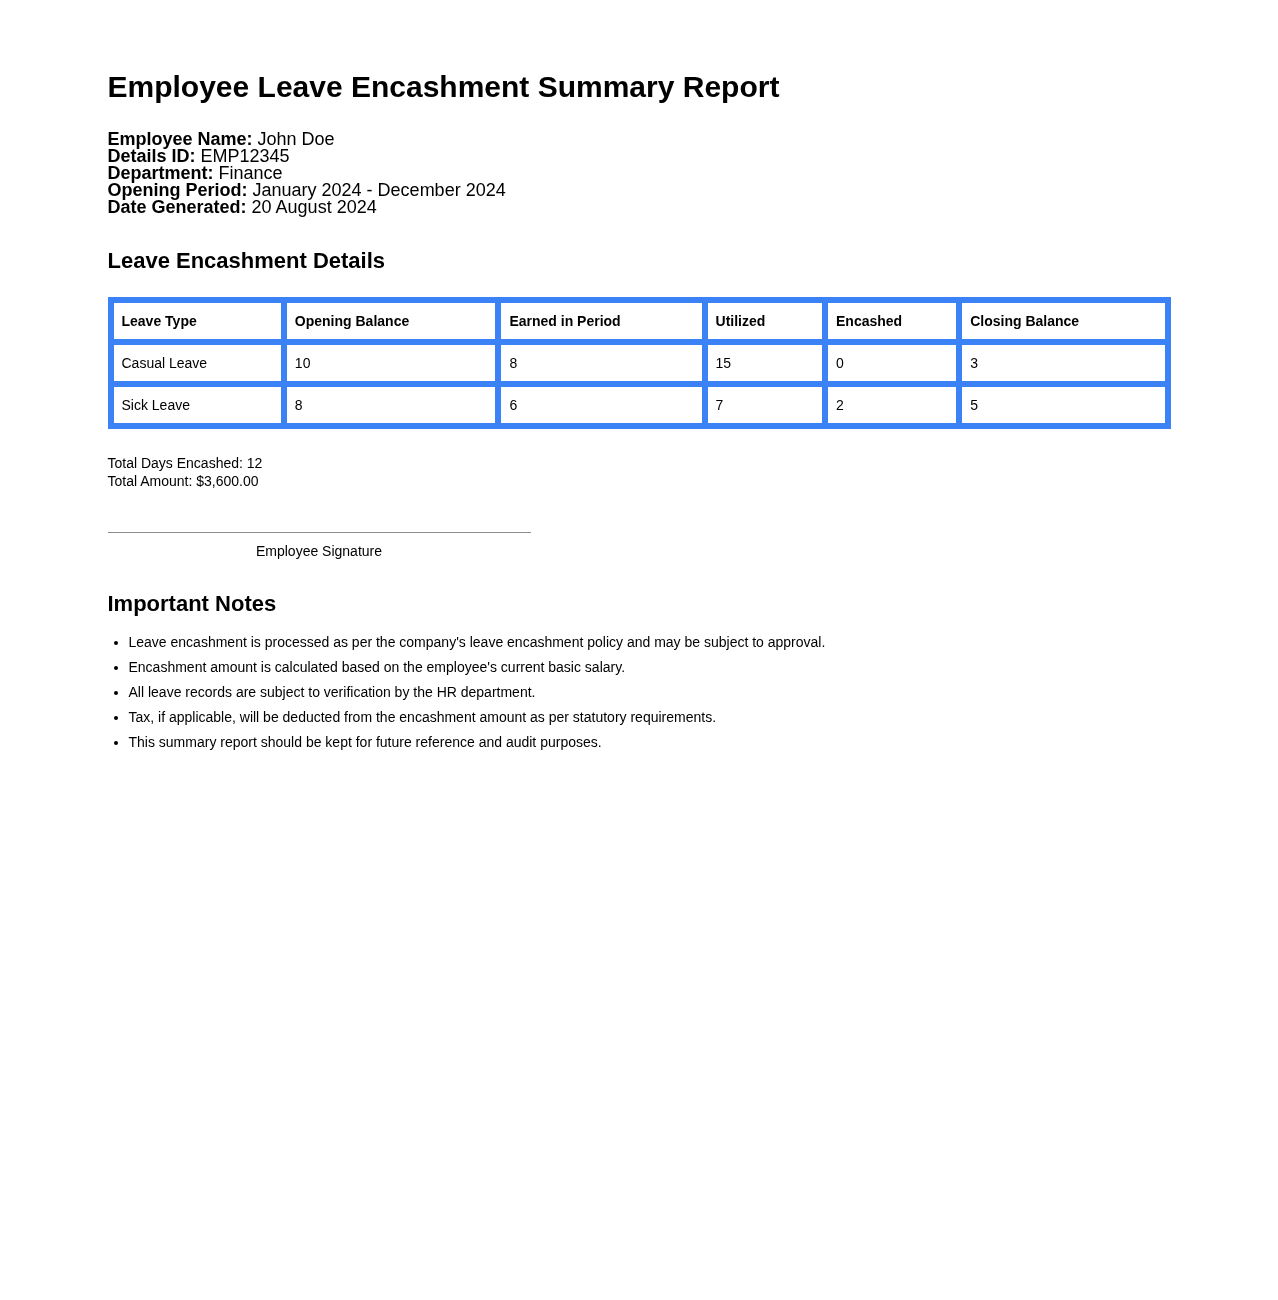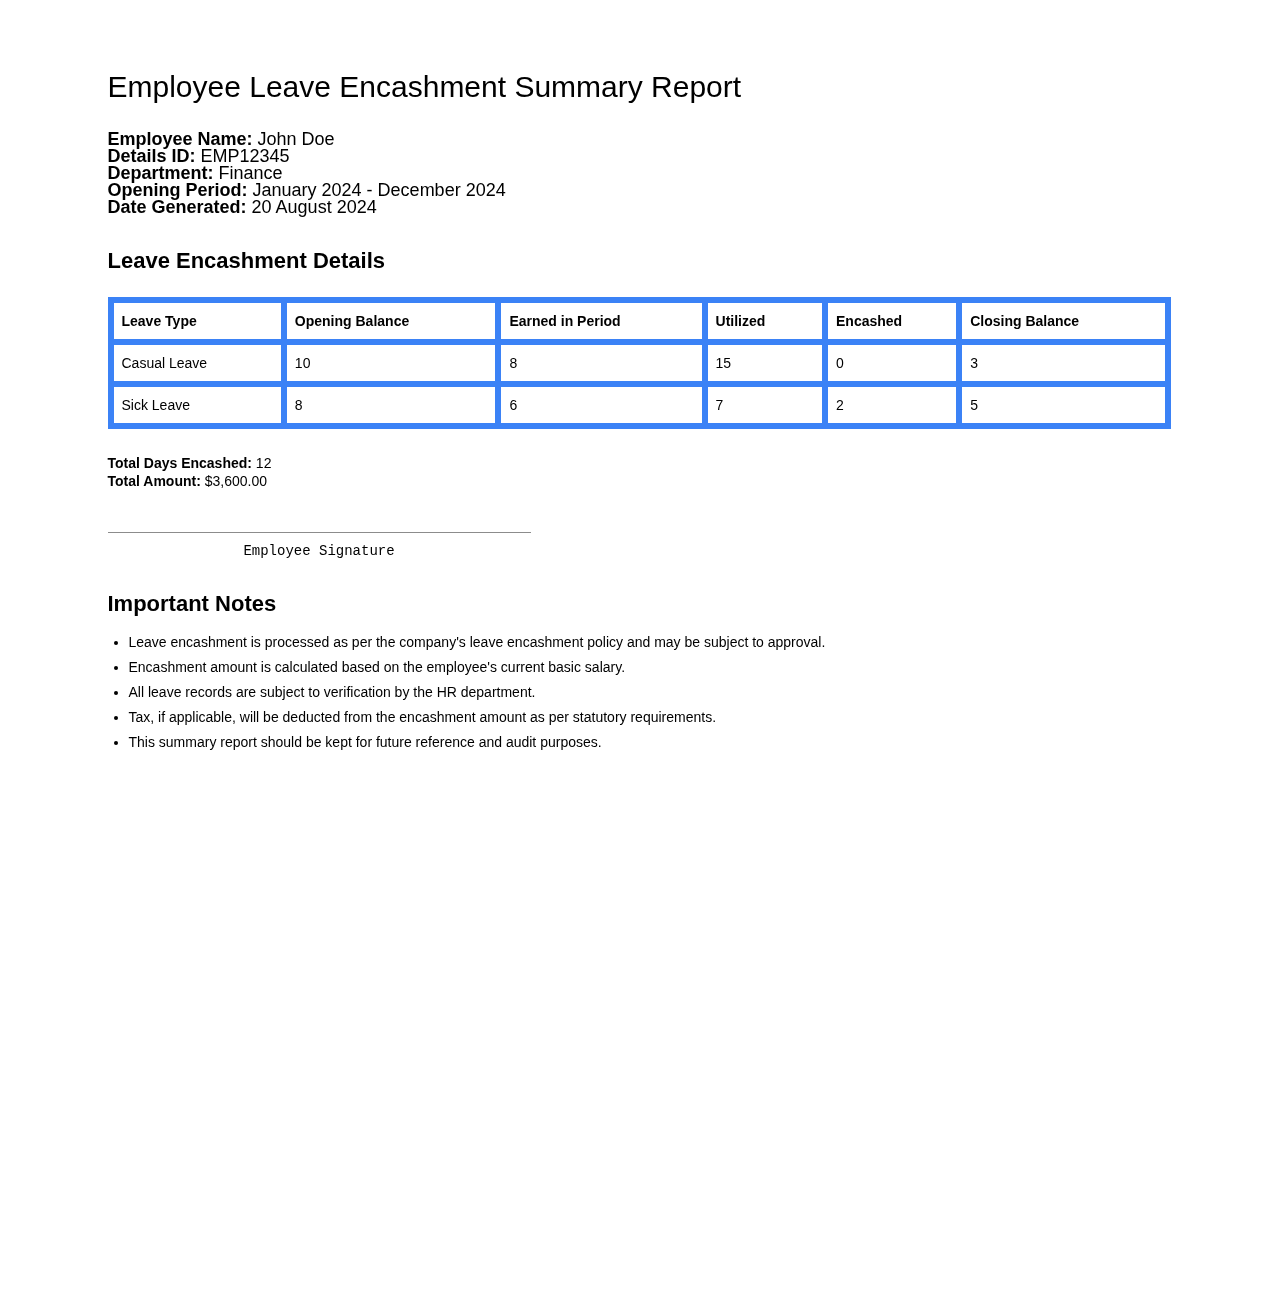--- a/index.html
+++ b/index.html
@@ -13,21 +13,21 @@
   body { width: 1278px; min-height: 1300px; }
   .page {
     width: 1063px;
     margin: 0 auto;
     padding-top: 70px;
   }
   h1.report-title {
     font-size: 30px;
     line-height: 1.15;
     margin: 0 0 26px 0;
-    font-weight: normal;
+    font-weight: bold;
   }
   .meta { font-size: 18px; line-height: 17px; }
   .meta-line { white-space: nowrap; }
   .meta-label { font-weight: bold; }
   h2.section-heading {
     font-size: 22px;
     font-weight: bold;
     margin: 32px 0 0 0;
     line-height: 1.15;
   }
@@ -44,36 +44,35 @@
     font-size: 14px;
     text-align: left;
     vertical-align: middle;
   }
   table.leave-table th { font-weight: bold; }
   .totals {
     margin-top: 25px;
     font-size: 14px;
     line-height: 18px;
   }
-  .totals-label { font-weight: bold; }
+  .totals-label { font-weight: normal; }
   .signatures {
     display: flex;
     justify-content: space-between;
     margin-top: 42px;
   }
   .sig-block { width: 423px; }
   .sig-line {
     border-top: 1px solid #8c8c8c;
     height: 0;
   }
   .sig-label {
     text-align: center;
     font-size: 14px;
     padding-top: 10px;
-    font-family: Liberation Mono, monospace;
   }
   ul.notes-list {
     margin: 18px 0 0 0;
     padding-left: 21px;
     font-size: 14px;
   }
   ul.notes-list li {
     margin-bottom: 8px;
     line-height: 17px;
   }

